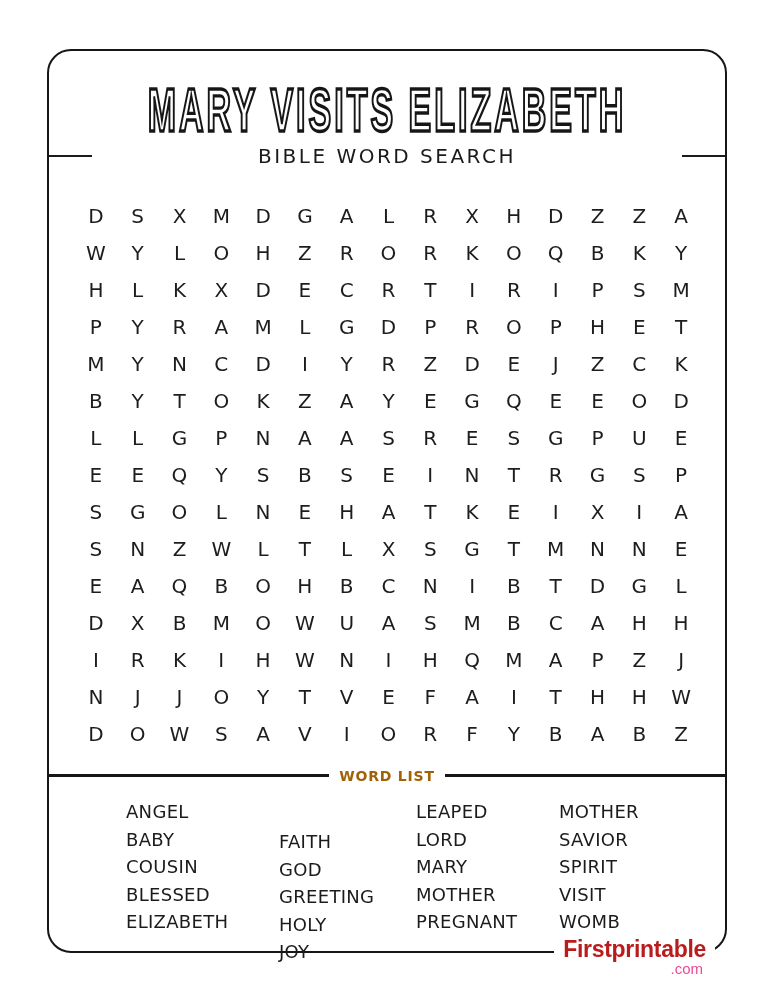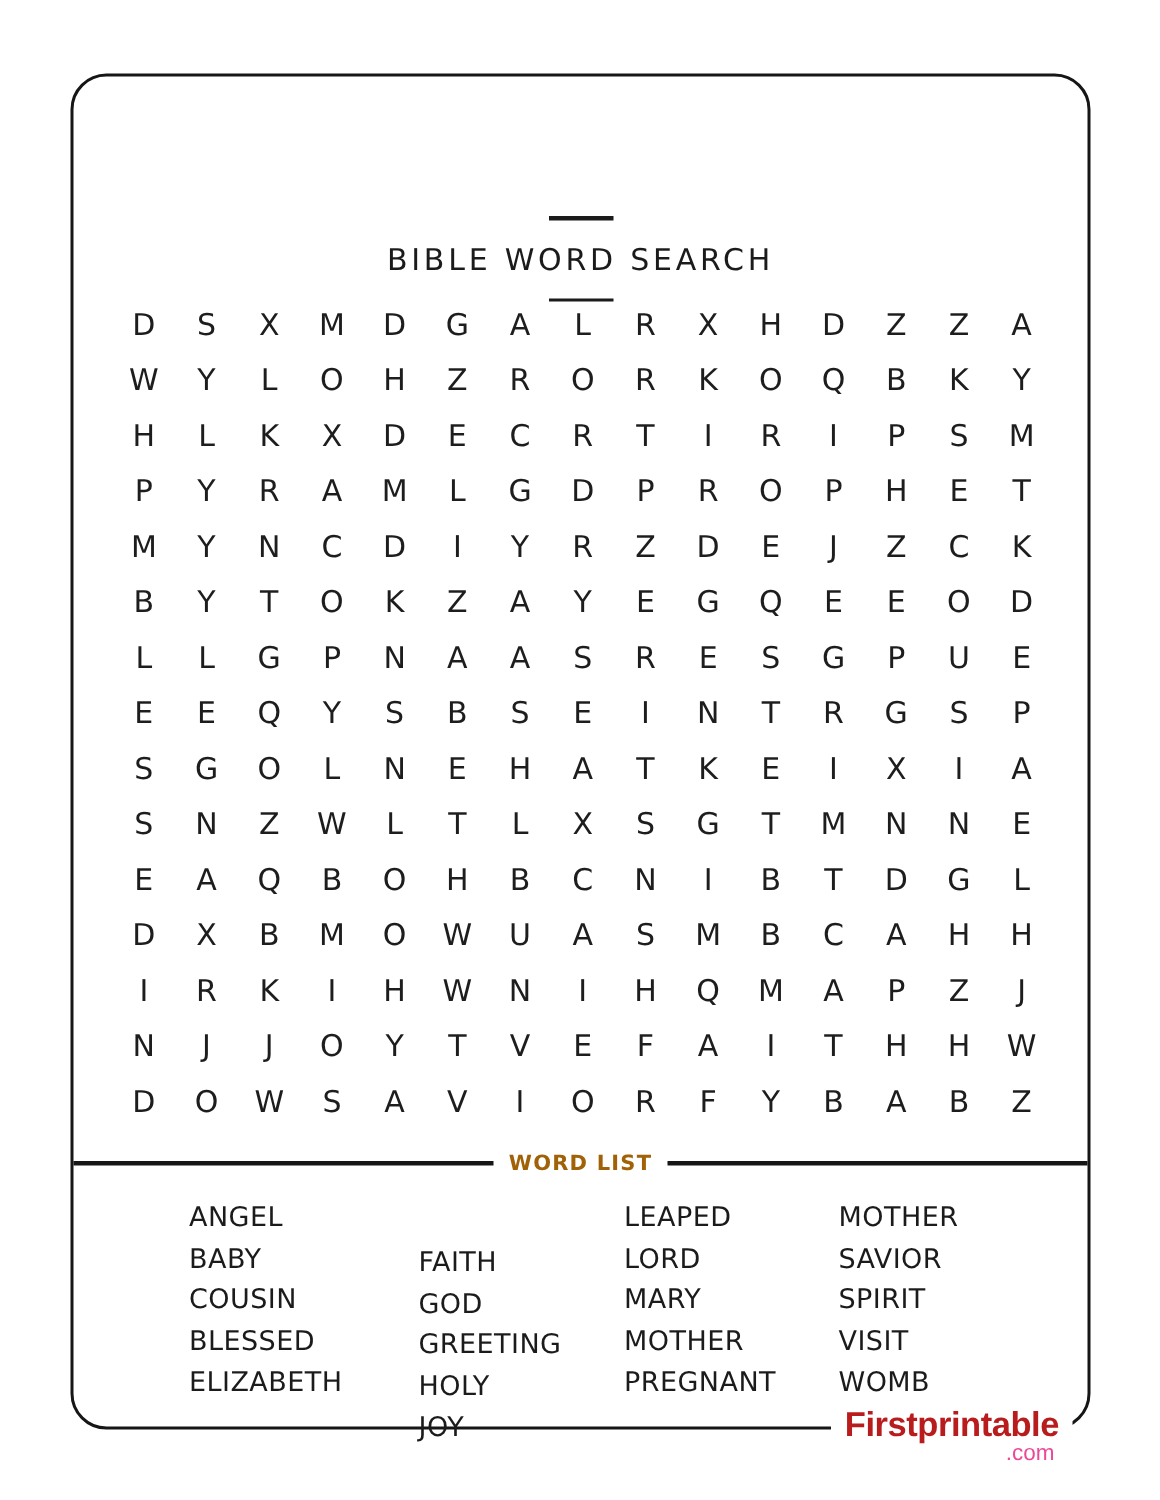--- a/index.html
+++ b/index.html
@@ -35,23 +35,22 @@
     letter-spacing: 3px;
     color: #ffffff;
     -webkit-text-stroke: 1.9px #161616;
     transform: scale(1, 1.8);
     transform-origin: center top;
   }
 
   
   .subtitle {
     position: absolute; top: 93px; left: 0; right: 0;
-    display: flex; justify-content: center; align-items: center;
-    gap: 14px;
-    flex-direction: column;
+    display: flex; justify-content: space-between; align-items: center;
+    gap: 26px;
   }
   .subtitle-dash { width: 43px; height: 2.6px; background: #1b1b1b; }
   .subtitle-text {
     font-family: "DejaVu Sans", sans-serif;
     font-size: 20px;
     letter-spacing: 2.5px;
     color: #1b1b1b;
   }
 
   
@@ -128,20 +127,23 @@
     padding-right: 12px;
   }
 </style>
 </head>
 <body>
 
 <div class="page">
 
   <div class="frame">
 
+    <div class="title">
+      <span class="title-text">MARY VISITS ELIZABETH</span>
+    </div>
 
     <div class="subtitle">
       <span class="subtitle-dash"></span>
       <span class="subtitle-text">BIBLE WORD SEARCH</span>
       <span class="subtitle-dash"></span>
     </div>
 
     <div class="grid">
         <div class="cell">D</div>
         <div class="cell">S</div>

